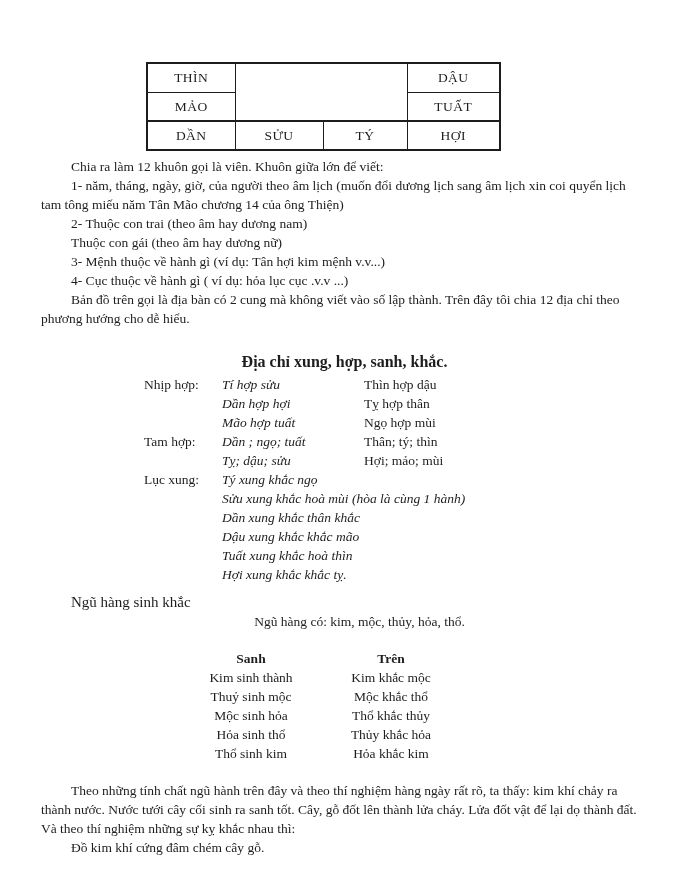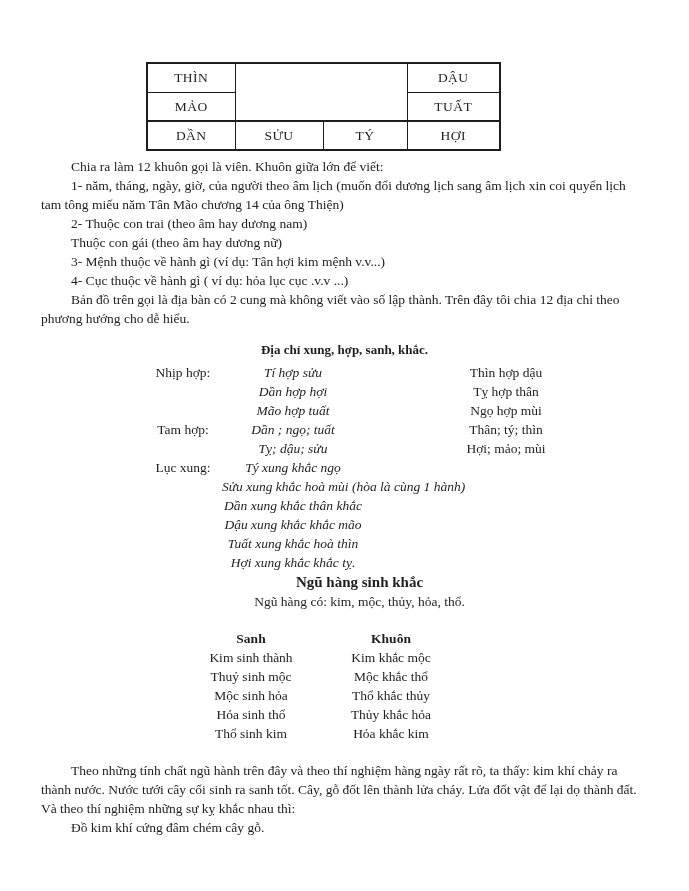--- a/index.html
+++ b/index.html
@@ -31,38 +31,39 @@
     letter-spacing: 0.5px;
   }
   .ztable tr.bottom-row td { border-top: 2px solid #1d1d1d; }
 
   
   .intro { margin-top: 6px; }
   p.indent { text-indent: 30px; }
 
   
   .h1 {
-    font-size: 13px;
+    font-size: 16px;
     font-weight: bold;
     text-align: center;
     line-height: 20px;
-    margin-top: 12px;
+    margin-top: 24px;
     margin-bottom: 3px;
   }
   .h2 {
     font-size: 15px;
-    font-weight: bold;
-    text-align: center;
+    font-weight: normal;
+    text-align: left;
     line-height: 20px;
     padding-left: 30px; 
+    margin-top: 8px;
   }
   .subtitle { text-align: center; padding-left: 30px; }
 
   
-  .xh-row { display: flex; text-align: center; }
+  .xh-row { display: flex; }
   .xh-label { flex: none; width: 78px; margin-left: 103px; white-space: nowrap; }
   .xh-c1 { flex: none; width: 142px; white-space: nowrap; font-style: italic; }
   .xh-c2 { flex: 1; white-space: nowrap; }
 
   
   .sk { display: flex; margin: 18px 0 0 145px; text-align: center; }
   .sk-col { width: 130px; }
   .sk-col + .sk-col { margin-left: 10px; }
   .sk-header { font-weight: bold; }
 
@@ -175,21 +176,21 @@
   <div class="sk">
     <div class="sk-col">
       <div class="sk-header">Sanh</div>
       <div>Kim sinh thành</div>
       <div>Thuỷ sinh mộc</div>
       <div>Mộc sinh hỏa</div>
       <div>Hỏa sinh thổ</div>
       <div>Thổ sinh kim</div>
     </div>
     <div class="sk-col">
-      <div class="sk-header">Khuôn</div>
+      <div class="sk-header">Trên</div>
       <div>Kim khắc mộc</div>
       <div>Mộc khắc thổ</div>
       <div>Thổ khắc thủy</div>
       <div>Thủy khắc hỏa</div>
       <div>Hỏa khắc kim</div>
     </div>
   </div>
 
   <div class="closing">
     <p class="indent">Theo những tính chất ngũ hành trên đây và theo thí nghiệm hàng ngày rất rõ, ta thấy: kim khí chảy ra thành nước. Nước tưới cây cối sinh ra sanh tốt. Cây, gỗ đốt lên thành lửa cháy. Lửa đốt vật để lại dọ thành đất. Và theo thí nghiệm những sự kỵ khắc nhau thì:</p>

